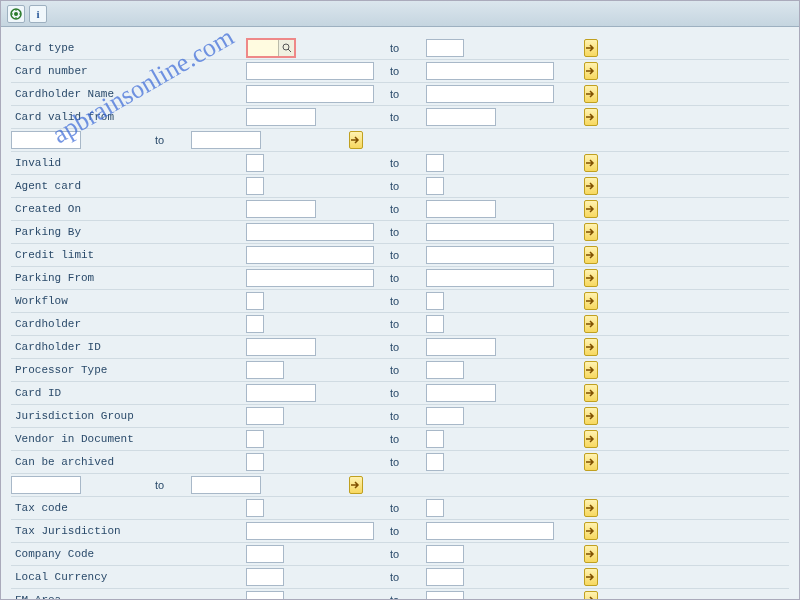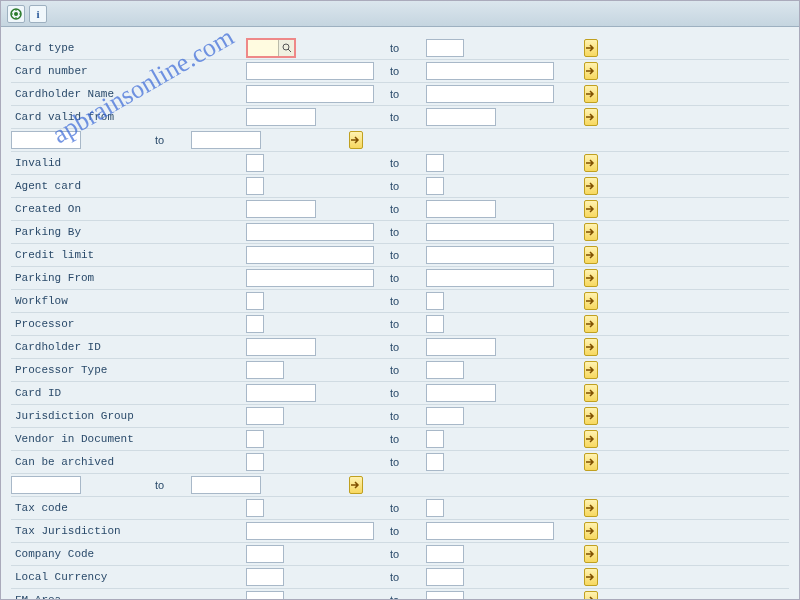--- a/index.html
+++ b/index.html
@@ -369,21 +369,21 @@
         </div>
         <div class="btn-cell">
           <span class="multi-btn">
             <svg width="12" height="10" viewBox="0 0 12 10">
               <path d="M1 5 L7 5 M5 2 L8 5 L5 8" fill="none" stroke="#805000" stroke-width="1.5"></path>
             </svg>
           </span>
         </div>
       </div>
       <div class="row">
-        <div class="label-cell">Processor</div>
+        <div class="label-cell">Cardholder</div>
         <div class="from-cell">
           <input class="fld tiny" style="">
         </div>
         <div class="to-label-cell">to</div>
         <div class="to-cell">
           <input class="fld tiny" style="">
         </div>
         <div class="btn-cell">
           <span class="multi-btn">
             <svg width="12" height="10" viewBox="0 0 12 10">

